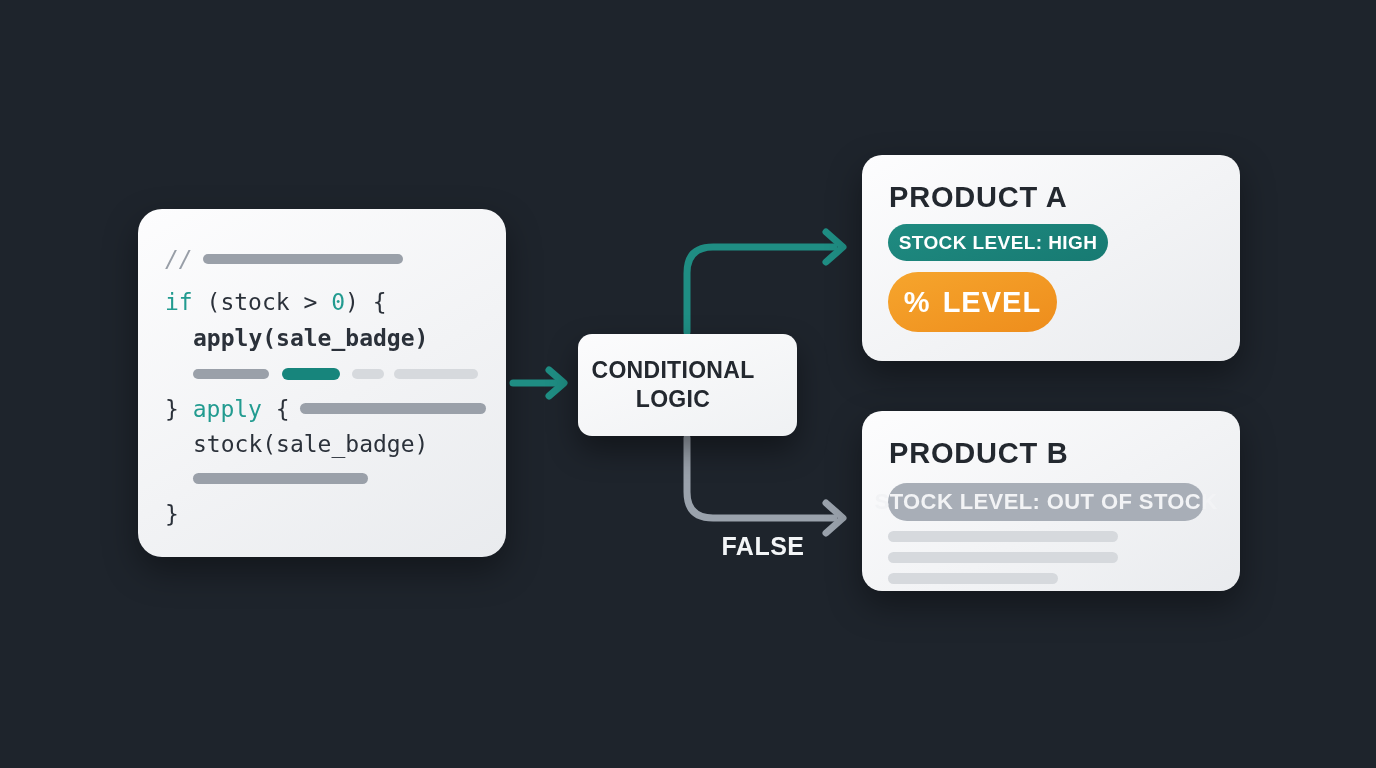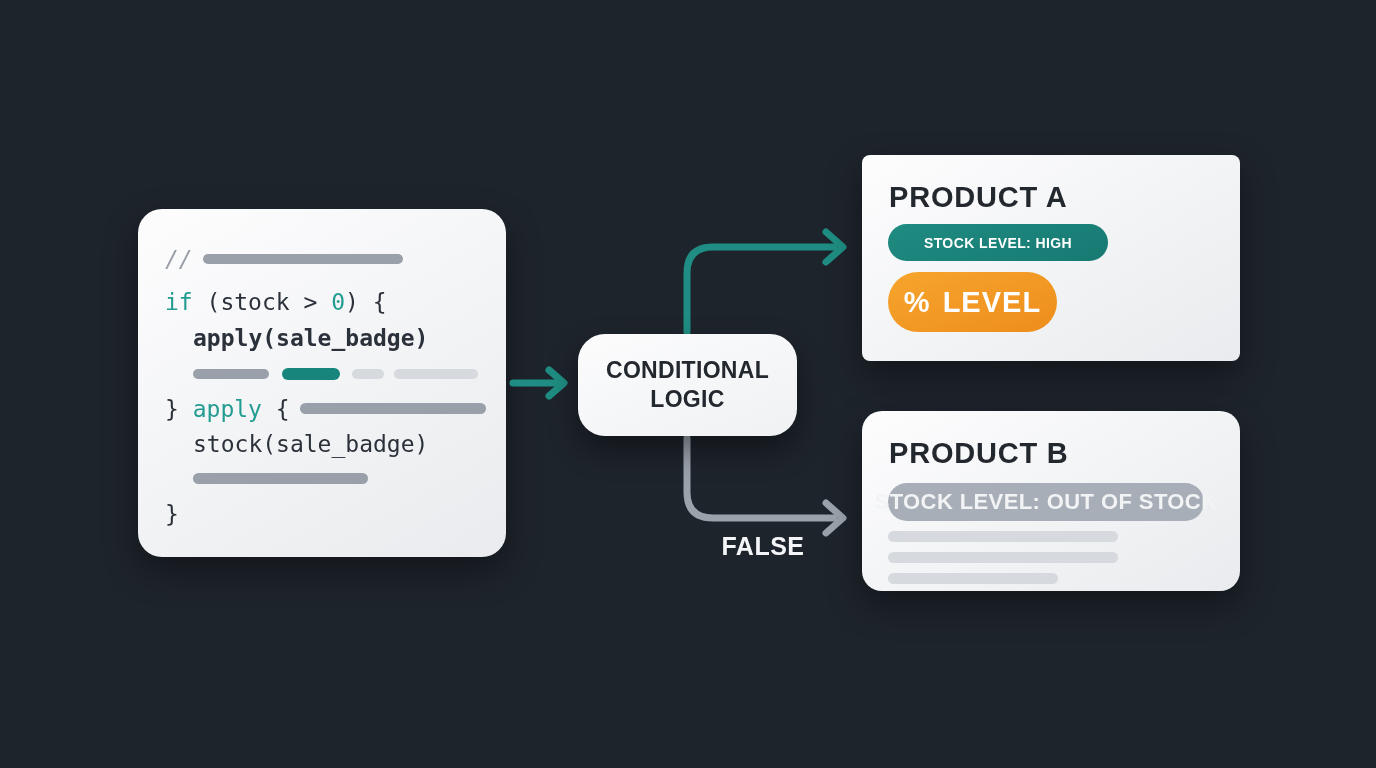--- a/index.html
+++ b/index.html
@@ -33,24 +33,24 @@
   .comment-marker { color: #989ea7; font-style: italic; }
   .bar { border-radius: 6px; height: 10px; flex: none; }
   .bar-mid   { background: #9aa0a9; }
   .bar-teal  { background: #17857c; height: 12px; }
   .bar-light { background: #d6d9dd; }
   .indent { padding-left: 28px; }
 
   
   .logic-node {
     position: absolute; left: 578px; top: 334px; width: 219px; height: 102px;
-    border-radius: 27px;
+    border-radius: 14px;
     background: linear-gradient(160deg, #fcfcfd 0%, #eff1f3 100%);
     box-shadow: 0 14px 30px rgba(0,0,0,0.4);
-    display: flex; align-items: center; justify-content: center;
+    display: flex; align-items: center; 
   }
   .logic-node-label {
     width: 190px; text-align: center;
     font-size: 23px; font-weight: 700; line-height: 1.26;
     letter-spacing: 0.3px; color: #23282f;
   }
 
   
   .flow-label {
     position: absolute; color: #f3f5f7;
@@ -60,33 +60,33 @@
   .true-label  { left: 686px; top: 206px; }
   .false-label { left: 688px; top: 532px; }
 
   
   .arrow-layer { position: absolute; left: 0; top: 0; width: 1376px; height: 768px; pointer-events: none; }
   .arrow-teal { stroke: #1f8d83; }
   .arrow-gray { stroke: #9aa2ac; }
   .arrow-line { fill: none; stroke-width: 7; stroke-linecap: round; stroke-linejoin: round; }
 
   
-  .product-a { left: 862px; top: 155px; width: 378px; height: 206px; border-radius: 8px; }
+  .product-a { left: 862px; top: 155px; width: 378px; height: 206px; border-radius: 20px; }
   .product-b { left: 862px; top: 411px; width: 378px; height: 180px; border-radius: 20px; }
   .product-title {
     position: absolute; left: 27px; top: 26px;
     font-size: 29px; font-weight: 700; letter-spacing: 0.8px; color: #23282f;
   }
   .pill {
     position: absolute; display: flex; align-items: center; justify-content: center;
     color: #ffffff; font-weight: 700; border-radius: 999px; white-space: nowrap;
   }
   .stock-pill-a {
     left: 26px; top: 69px; width: 220px; height: 37px;
-    font-size: 14px; letter-spacing: 0.4px;
+    font-size: 19px; letter-spacing: 0.4px;
     background: linear-gradient(160deg, #1f8b81 0%, #177a72 100%);
   }
   .sale-pill {
     left: 26px; top: 117px; width: 169px; height: 60px;
     font-size: 29px; letter-spacing: 1px;
     background: linear-gradient(160deg, #f6a52d 0%, #ee8d1c 100%);
     gap: 12px;
   }
   .stock-pill-b {
     left: 26px; top: 72px; width: 316px; height: 38px;

